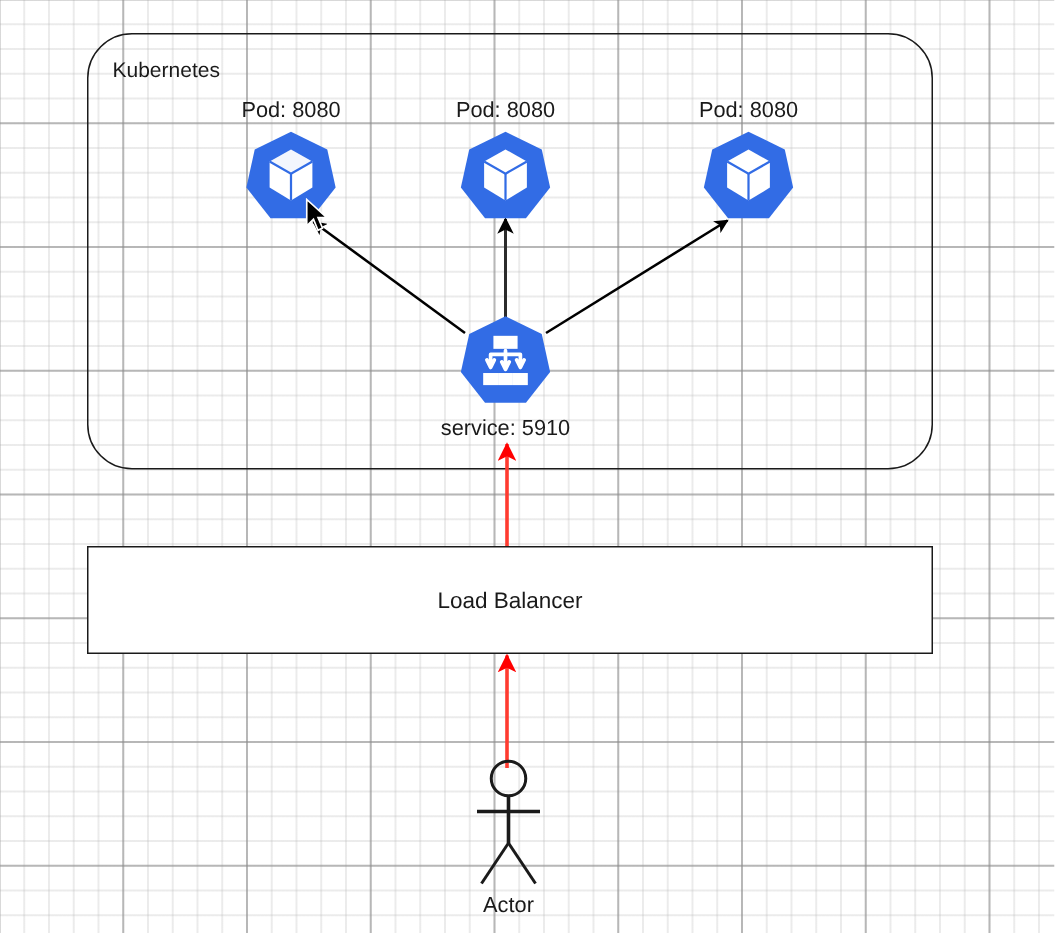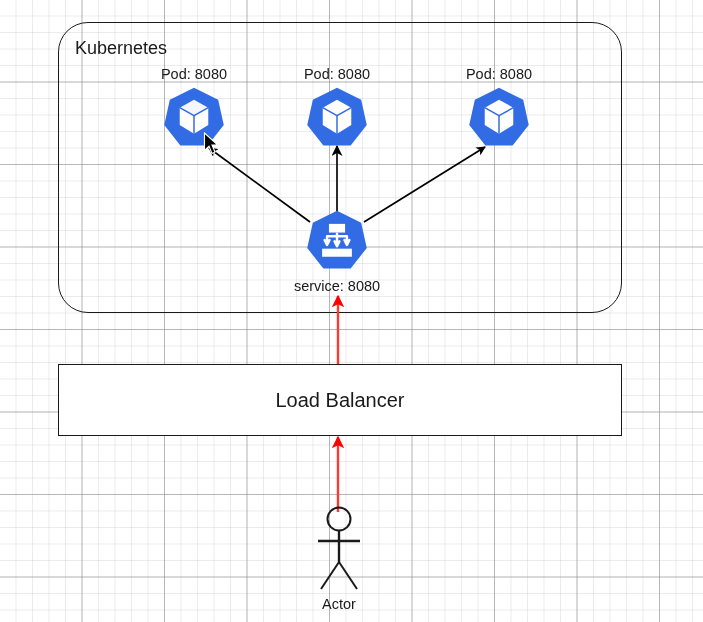--- a/index.html
+++ b/index.html
@@ -37,21 +37,21 @@
     height: 291px;
     border: 1.6px solid #1a1a1a;
     border-radius: 30px;
     background: transparent;
     box-sizing: border-box;
   }
   .cluster-title {
     position: absolute;
     left: 75px;
     top: 38px;
-    font-size: 18px;
+    font-size: 14px;
     color: #1a1a1a;
     white-space: nowrap;
   }
 
   
   .node-label {
     position: absolute;
     font-size: 14.5px;
     color: #1a1a1a;
     white-space: nowrap;
@@ -83,21 +83,21 @@
     width: 564px;
     height: 72px;
     border: 1.6px solid #1a1a1a;
     background: #ffffff;
     box-sizing: border-box;
     display: flex;
     align-items: center;
     justify-content: center;
   }
   .lb-label {
-    font-size: 20px;
+    font-size: 15px;
     color: #1a1a1a;
     white-space: nowrap;
   }
 
   
   .actor {
     position: absolute;
     left: 305px;
     top: 505px;
     width: 68px;
@@ -189,21 +189,21 @@
       <path d="M50 3 L89 22 L98 63 L72 96 L28 96 L2 63 L11 22 Z" fill="#326CE5"></path>
       <rect x="37" y="24" width="26" height="14" fill="#ffffff"></rect>
       <rect x="26" y="64" width="16" height="13" fill="#ffffff"></rect>
       <rect x="42" y="64" width="16" height="13" fill="#ffffff"></rect>
       <rect x="58" y="64" width="16" height="13" fill="#ffffff"></rect>
       <path d="M50 40 L50 58 M46 52 L50 60 L54 52" stroke="#ffffff" stroke-width="4" fill="none" stroke-linecap="round" stroke-linejoin="round"></path>
       <path d="M50 44 L34 44 L34 56 M30 50 L34 58 L38 50" stroke="#ffffff" stroke-width="4" fill="none" stroke-linecap="round" stroke-linejoin="round"></path>
       <path d="M50 44 L66 44 L66 56 M62 50 L66 58 L70 50" stroke="#ffffff" stroke-width="4" fill="none" stroke-linecap="round" stroke-linejoin="round"></path>
     </svg>
   </div>
-  <div class="node-label" style="left:337px; top:278px;">service: 8080</div>
+  <div class="node-label" style="left:337px; top:278px;">service: 5910</div>
 
   <div class="lb-box">
     <span class="lb-label">Load Balancer</span>
   </div>
 
   <div class="actor">
     <svg width="68" height="88" viewBox="0 0 68 88">
       <circle cx="34" cy="14" r="11.5" fill="none" stroke="#1a1a1a" stroke-width="2"></circle>
       <line x1="34" y1="26" x2="34" y2="57" stroke="#1a1a1a" stroke-width="2.4"></line>
       <line x1="13" y1="36" x2="55" y2="36" stroke="#1a1a1a" stroke-width="2.4"></line>

